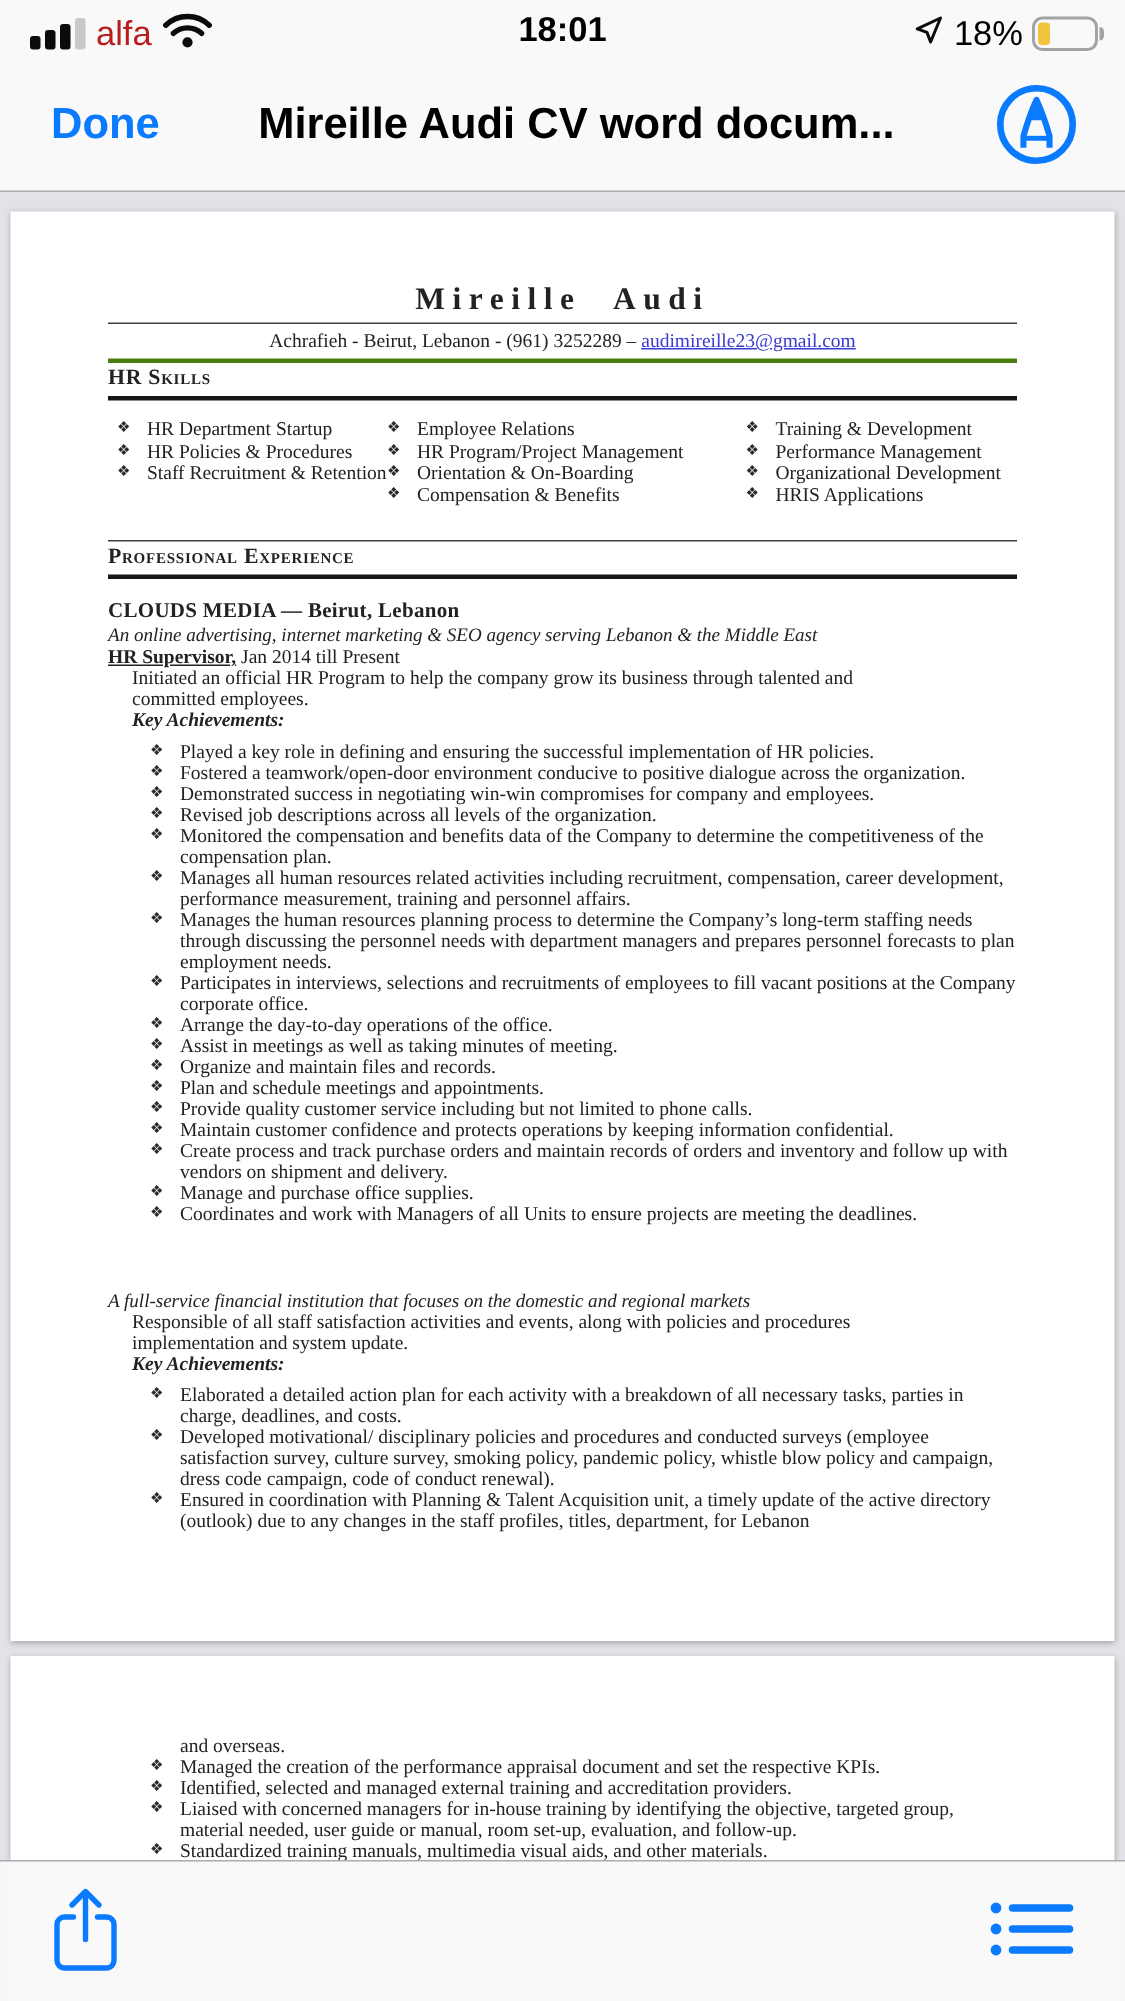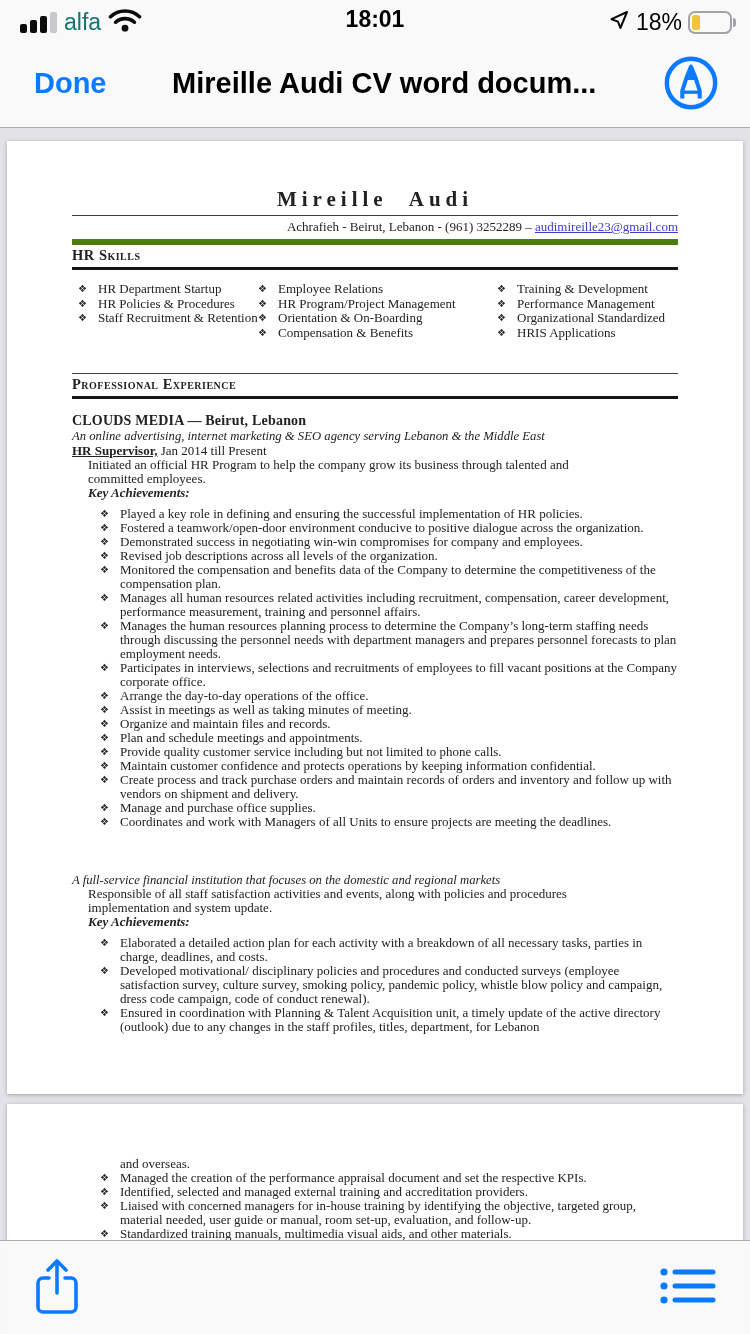--- a/index.html
+++ b/index.html
@@ -11,43 +11,43 @@
   
   .chrome-top{position:absolute;top:0;left:0;right:0;height:127px;background:#f9f9f9;border-bottom:1px solid #ababad;z-index:5;}
   .status-bar{position:relative;height:40px;display:flex;align-items:center;justify-content:space-between;padding:4px 14px 0 20px;box-sizing:border-box;}
   .sb-left{display:flex;align-items:center;gap:7px;}
   .signal{display:flex;align-items:flex-end;gap:3px;height:21px;}
   .signal .bar{width:7px;border-radius:2px;background:#0b0b0b;}
   .signal .bar:nth-child(1){height:9px;}
   .signal .bar:nth-child(2){height:13px;}
   .signal .bar:nth-child(3){height:17px;}
   .signal .bar:nth-child(4){height:21px;background:#c9c9cd;}
-  .carrier{font-size:23px;color:#0f766e;}
+  .carrier{font-size:23px;color:#b91c1c;}
   .sb-time{position:absolute;left:50%;top:6px;transform:translateX(-50%);font-size:23px;font-weight:600;color:#000;}
   .sb-right{display:flex;align-items:center;gap:6px;}
   .pct{font-size:23px;color:#000;}
   .battery{position:relative;width:44px;height:23px;border:2px solid #a2a2a7;border-radius:7px;display:flex;align-items:center;padding:2px;box-sizing:border-box;}
   .battery-fill{width:8px;height:15px;border-radius:2.5px;}
   .battery-cap{width:3px;height:9px;background:#a2a2a7;border-radius:0 3px 3px 0;margin-left:1px;}
   .nav-bar{height:86px;display:flex;align-items:center;padding:0 30px 0 34px;box-sizing:border-box;gap:18px;}
   .done-btn{font-size:29px;font-weight:600;color:#0a7aff;background:none;border:none;padding:0;cursor:pointer;font-family:inherit;}
   .nav-title{flex:1;text-align:center;font-size:29px;font-weight:700;color:#000;white-space:nowrap;overflow:hidden;}
   .markup-btn{background:none;border:none;padding:0;cursor:pointer;width:58px;height:58px;}
   
   .doc-area{position:absolute;top:128px;left:0;right:0;bottom:0;overflow:hidden;}
   .page{background:#fff;margin:0 7px;box-shadow:0 1px 4px rgba(0,0,0,.28);}
   .page1{margin-top:13px;height:953px;overflow:hidden;}
   .page2{margin-top:10px;height:420px;overflow:hidden;}
   .page-inner{margin:0 65px;color:#222;font-family:"Liberation Serif","DejaVu Serif",serif;font-size:13px;line-height:14px;}
   
   .cv-name{padding-top:46px;text-align:center;font-size:21px;line-height:25px;font-weight:700;letter-spacing:5px;word-spacing:12px;padding-bottom:3px;border-bottom:1px solid #3f3f3f;}
-  .cv-contact{text-align:right;padding:4px 0 5px;border-bottom:6px solid #4d7c0f;font-size:13px;}
+  .cv-contact{text-align:center;padding:4px 0 5px;border-bottom:3px solid #4d7c0f;font-size:13px;}
   .cv-contact a{text-decoration:underline;}
   .sec-title{text-align:left;font-weight:700;font-size:14.5px;line-height:17px;font-variant:small-caps;letter-spacing:.5px;padding:2px 0 3px;border-bottom:3px solid #161616;}
-  .exp-hdr{margin-top:33px;border-top:1px solid #3f3f3f;}
+  .exp-hdr{margin-top:23px;border-top:1px solid #3f3f3f;}
   
   .skills{display:flex;padding:12px 0 0 6px;}
   .skills .col1{width:180px;}
   .skills .col2{width:239px;}
   .skills .col3{flex:1;}
   .skill-item{display:flex;line-height:14px;margin-bottom:0.5px;}
   .bullet-glyph{flex:none;width:20px;font-family:"DejaVu Sans",sans-serif;font-size:10px;line-height:14px;color:#2b2b2b;}
   
   .company{font-weight:700;font-size:14px;line-height:16px;margin-top:14px;letter-spacing:.2px;}
   .tagline{font-style:italic;font-size:12.7px;line-height:14px;}
@@ -169,21 +169,21 @@
               <div class="skill-item">
               <span class="bullet-glyph">❖</span>
               <span class="bullet-text">Training &amp; Development</span>
             </div>
               <div class="skill-item">
               <span class="bullet-glyph">❖</span>
               <span class="bullet-text">Performance Management</span>
             </div>
               <div class="skill-item">
               <span class="bullet-glyph">❖</span>
-              <span class="bullet-text">Organizational Standardized</span>
+              <span class="bullet-text">Organizational Development</span>
             </div>
               <div class="skill-item">
               <span class="bullet-glyph">❖</span>
               <span class="bullet-text">HRIS Applications</span>
             </div>
             </div>
         </div>
 
         <div class="sec-title exp-hdr">Professional Experience</div>
 

